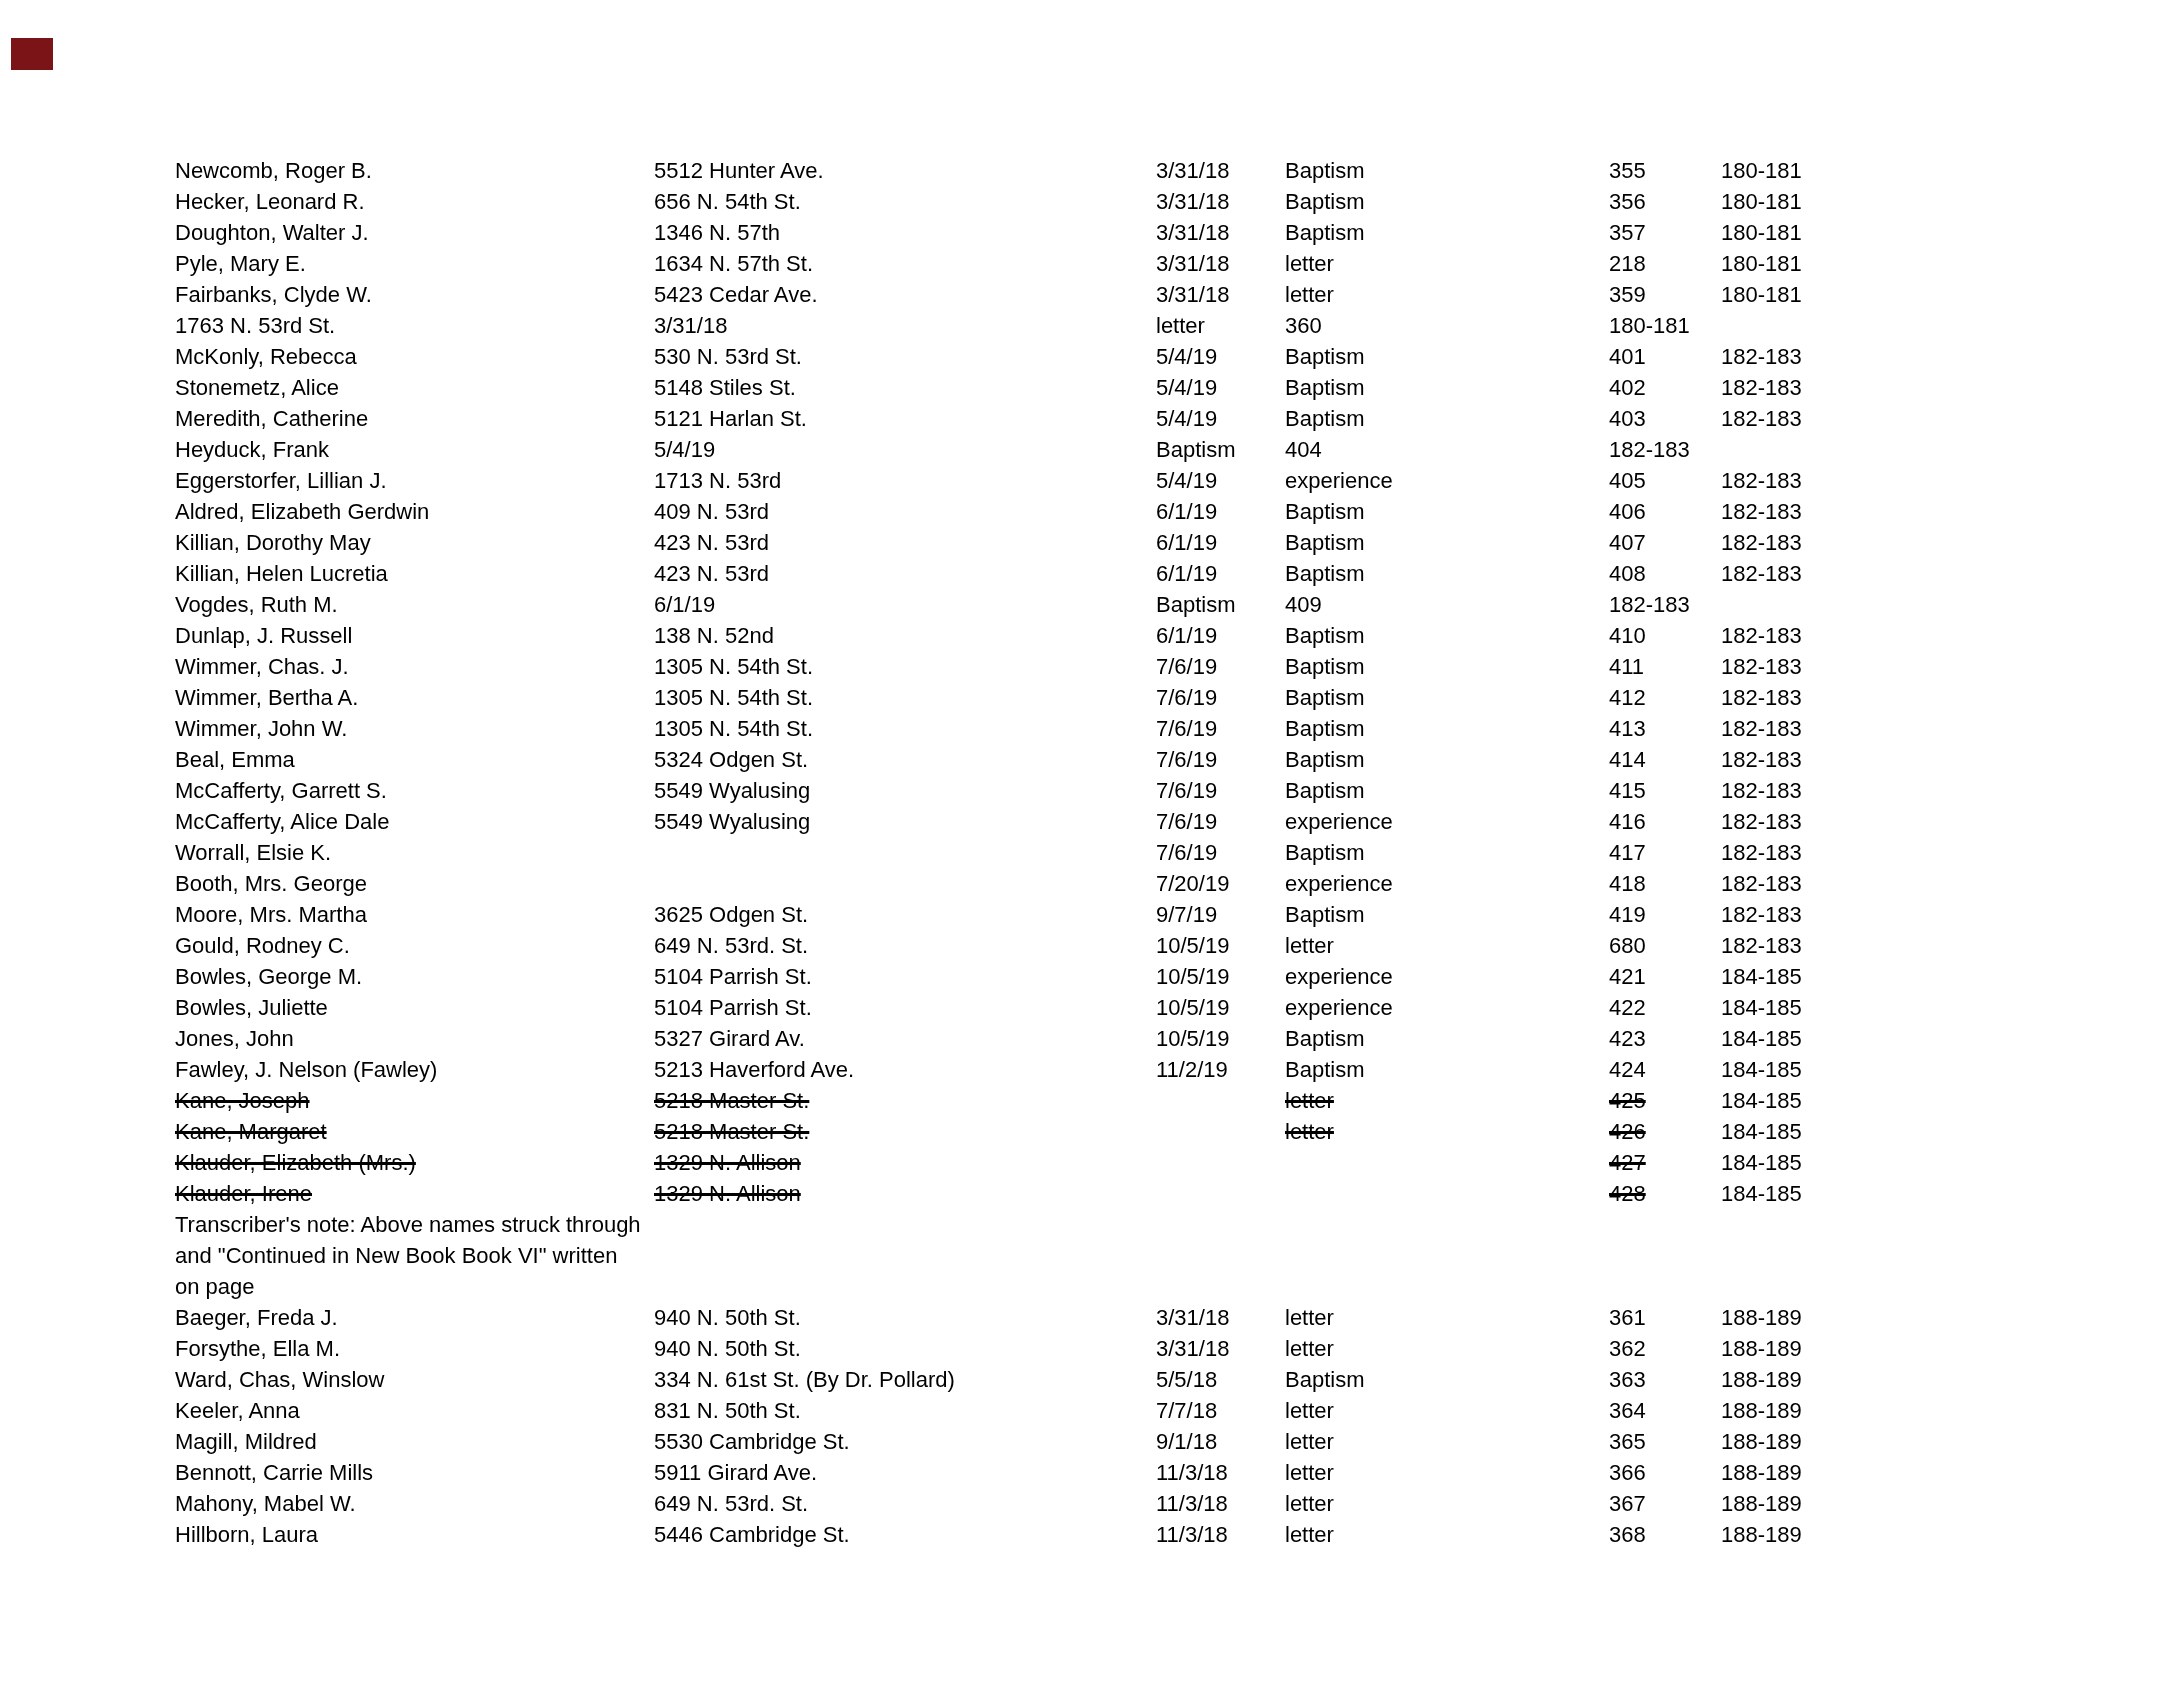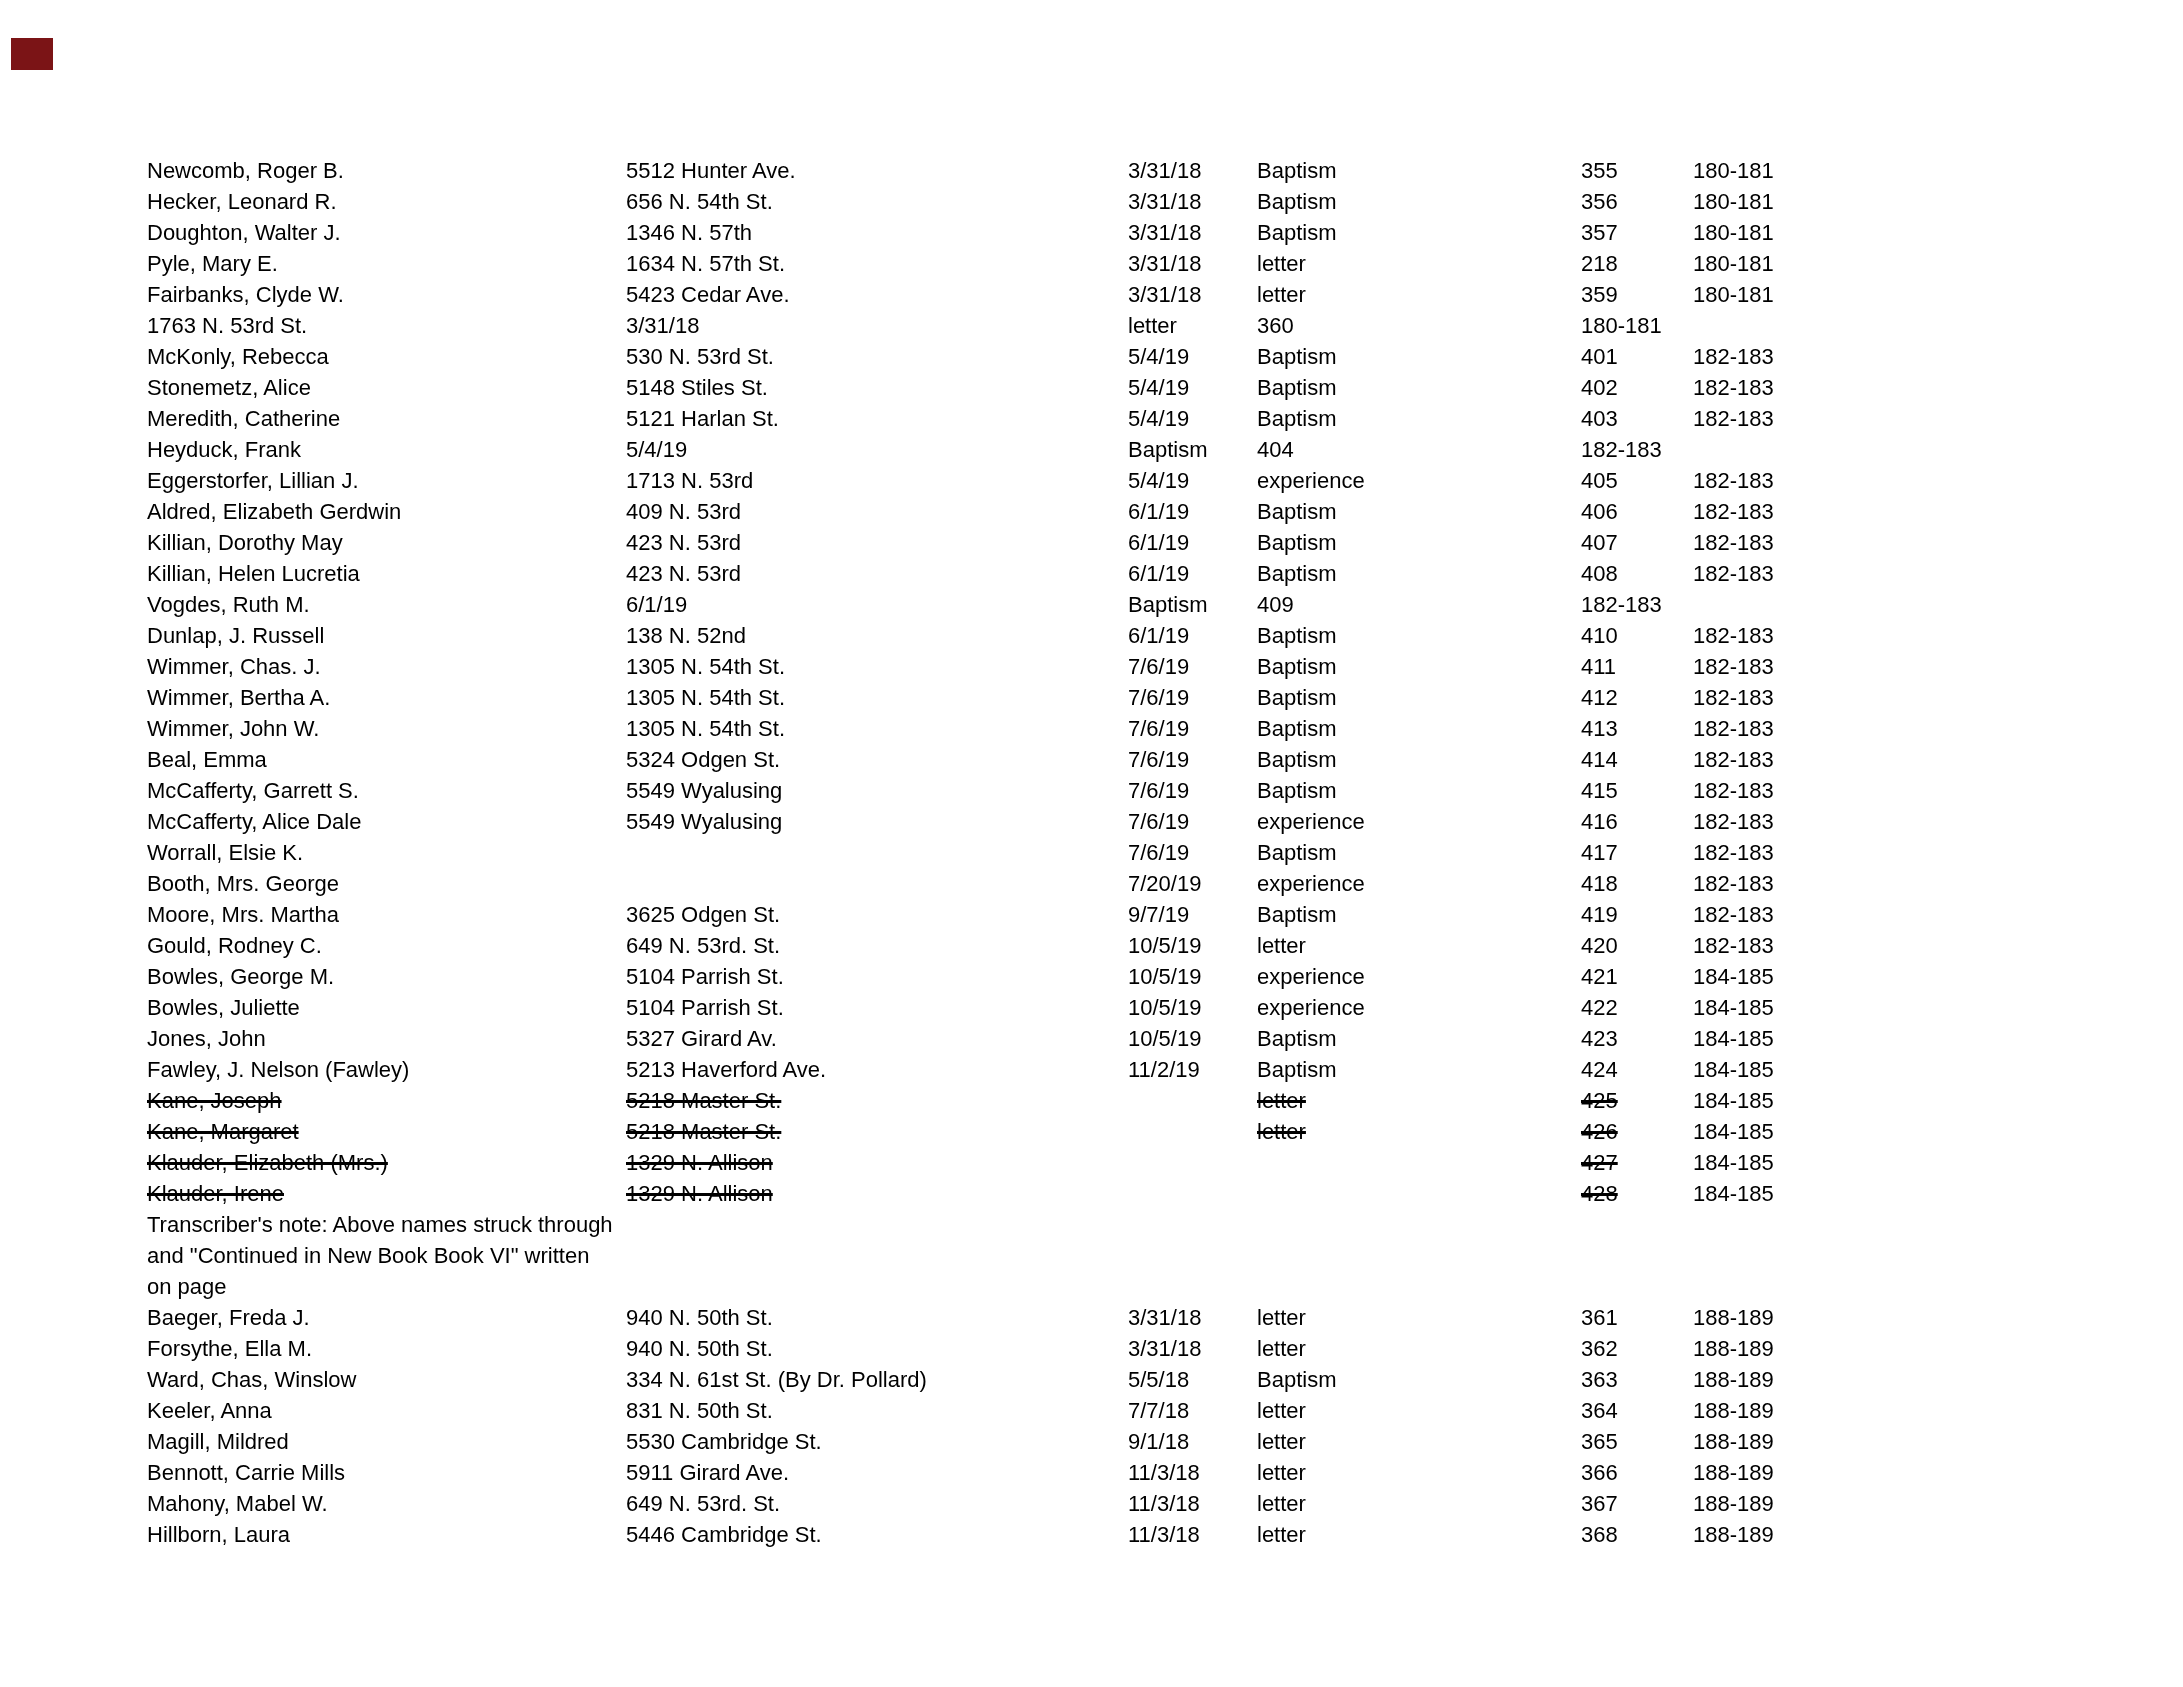--- a/index.html
+++ b/index.html
@@ -31,20 +31,21 @@
     top: 155px;
     width: 2183px;
   }
   .row {
     display: grid;
     grid-template-columns: 479px 502px 129px 324px 112px 486px;
     padding-left: 147px;
     height: 31px;
     line-height: 31px;
     white-space: nowrap;
+    margin-left: 28px;
   }
   .row.note-row {
     grid-template-columns: 1fr;
   }
   .cell {
     overflow: visible;
   }
   .cell.struck {
     text-decoration: line-through;
     text-decoration-thickness: 3.3px;
@@ -252,21 +253,21 @@
         <div class="cell cell-date">9/7/19</div>
         <div class="cell cell-type">Baptism</div>
         <div class="cell cell-number">419</div>
         <div class="cell cell-pages">182-183</div>
       </div>
       <div class="row record-row">
         <div class="cell cell-name">Gould, Rodney C.</div>
         <div class="cell cell-address">649 N. 53rd. St.</div>
         <div class="cell cell-date">10/5/19</div>
         <div class="cell cell-type">letter</div>
-        <div class="cell cell-number">420</div>
+        <div class="cell cell-number">680</div>
         <div class="cell cell-pages">182-183</div>
       </div>
       <div class="row record-row">
         <div class="cell cell-name">Bowles, George M.</div>
         <div class="cell cell-address">5104 Parrish St.</div>
         <div class="cell cell-date">10/5/19</div>
         <div class="cell cell-type">experience</div>
         <div class="cell cell-number">421</div>
         <div class="cell cell-pages">184-185</div>
       </div>

